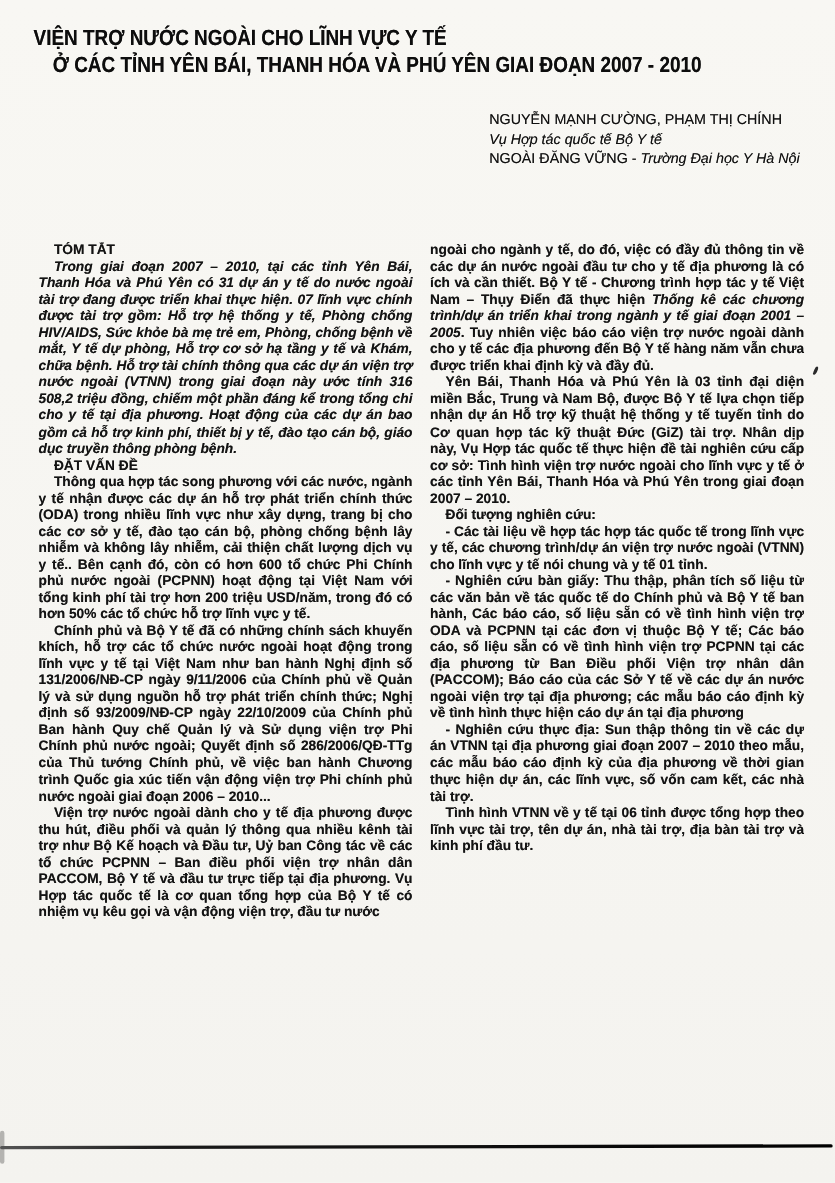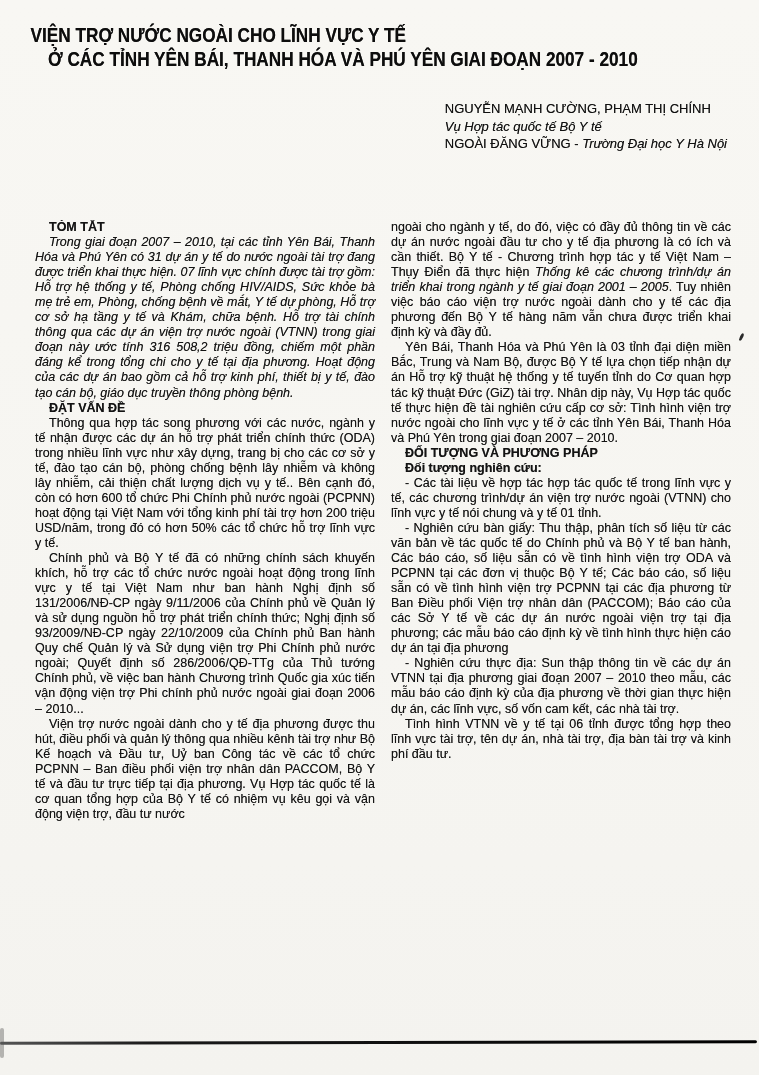--- a/index.html
+++ b/index.html
@@ -52,21 +52,21 @@
     margin-top: 40px;
   }
   .col {
     width: 340px;
     font-size: 12.5px;
     line-height: 15.05px;
     text-align: justify;
     text-shadow: 0 0 .35px rgba(0,0,0,.55);
     color: #131313;
   }
-  .col p { margin: 0; text-indent: 14px; }
+  .col p { margin: 0; text-indent: 14px; font-weight: bold; }
   .col p.noindent { text-indent: 0; }
   .col .heading {
     margin: 0; text-indent: 14px;
     font-weight: bold;
   }
   .abstract-body { font-style: italic; }
   .inline-italic { font-style: italic; }
   
   .footer-rule {
     position: absolute; left: 0px; top: 1041px; width: 757px; height: 3px;
@@ -120,21 +120,20 @@
       <p class="abstract-body">Trong giai đoạn 2007 – 2010, tại các tỉnh Yên Bái, Thanh Hóa và Phú Yên có 31 dự án y tế do nước ngoài tài trợ đang được triển khai thực hiện. 07 lĩnh vực chính được tài trợ gồm: Hỗ trợ hệ thống y tế, Phòng chống HIV/AIDS, Sức khỏe bà mẹ trẻ em, Phòng, chống bệnh về mắt, Y tế dự phòng, Hỗ trợ cơ sở hạ tầng y tế và Khám, chữa bệnh. Hỗ trợ tài chính thông qua các dự án viện trợ nước ngoài (VTNN) trong giai đoạn này ước tính 316 508,2 triệu đồng, chiếm một phần đáng kể trong tổng chi cho y tế tại địa phương. Hoạt động của các dự án bao gồm cả hỗ trợ kinh phí, thiết bị y tế, đào tạo cán bộ, giáo dục truyền thông phòng bệnh.</p>
       <p class="heading">ĐẶT VẤN ĐỀ</p>
       <p>Thông qua hợp tác song phương với các nước, ngành y tế nhận được các dự án hỗ trợ phát triển chính thức (ODA) trong nhiều lĩnh vực như xây dựng, trang bị cho các cơ sở y tế, đào tạo cán bộ, phòng chống bệnh lây nhiễm và không lây nhiễm, cải thiện chất lượng dịch vụ y tế.. Bên cạnh đó, còn có hơn 600 tổ chức Phi Chính phủ nước ngoài (PCPNN) hoạt động tại Việt Nam với tổng kinh phí tài trợ hơn 200 triệu USD/năm, trong đó có hơn 50% các tổ chức hỗ trợ lĩnh vực y tế.</p>
       <p>Chính phủ và Bộ Y tế đã có những chính sách khuyến khích, hỗ trợ các tổ chức nước ngoài hoạt động trong lĩnh vực y tế tại Việt Nam như ban hành Nghị định số 131/2006/NĐ-CP ngày 9/11/2006 của Chính phủ về Quản lý và sử dụng nguồn hỗ trợ phát triển chính thức; Nghị định số 93/2009/NĐ-CP ngày 22/10/2009 của Chính phủ Ban hành Quy chế Quản lý và Sử dụng viện trợ Phi Chính phủ nước ngoài; Quyết định số 286/2006/QĐ-TTg của Thủ tướng Chính phủ, về việc ban hành Chương trình Quốc gia xúc tiến vận động viện trợ Phi chính phủ nước ngoài giai đoạn 2006 – 2010...</p>
       <p>Viện trợ nước ngoài dành cho y tế địa phương được thu hút, điều phối và quản lý thông qua nhiều kênh tài trợ như Bộ Kế hoạch và Đầu tư, Uỷ ban Công tác về các tổ chức PCPNN – Ban điều phối viện trợ nhân dân PACCOM, Bộ Y tế và đầu tư trực tiếp tại địa phương. Vụ Hợp tác quốc tế là cơ quan tổng hợp của Bộ Y tế có nhiệm vụ kêu gọi và vận động viện trợ, đầu tư nước</p>
     </div>
 
     <div class="col">
       <p class="noindent"><span>ngoài cho ngành y tế, do đó, việc có đầy đủ thông tin về các dự án nước ngoài đầu tư cho y tế địa phương là có ích và cần thiết. Bộ Y tế - Chương trình hợp tác y tế Việt Nam – Thụy Điển đã thực hiện </span><span class="inline-italic">Thống kê các chương trình/dự án triển khai trong ngành y tế giai đoạn 2001 – 2005</span><span>. Tuy nhiên việc báo cáo viện trợ nước ngoài dành cho y tế các địa phương đến Bộ Y tế hàng năm vẫn chưa được triển khai định kỳ và đầy đủ.</span></p>
       <p>Yên Bái, Thanh Hóa và Phú Yên là 03 tỉnh đại diện miền Bắc, Trung và Nam Bộ, được Bộ Y tế lựa chọn tiếp nhận dự án Hỗ trợ kỹ thuật hệ thống y tế tuyến tỉnh do Cơ quan hợp tác kỹ thuật Đức (GiZ) tài trợ. Nhân dịp này, Vụ Hợp tác quốc tế thực hiện đề tài nghiên cứu cấp cơ sở: Tình hình viện trợ nước ngoài cho lĩnh vực y tế ở các tỉnh Yên Bái, Thanh Hóa và Phú Yên trong giai đoạn 2007 – 2010.</p>
-      <p class="heading">ĐỐI TƯỢNG VÀ PHƯƠNG PHÁP</p>
       <p class="heading">Đối tượng nghiên cứu:</p>
       <p>- Các tài liệu về hợp tác hợp tác quốc tế trong lĩnh vực y tế, các chương trình/dự án viện trợ nước ngoài (VTNN) cho lĩnh vực y tế nói chung và y tế 01 tỉnh.</p>
       <p>- Nghiên cứu bàn giấy: Thu thập, phân tích số liệu từ các văn bản về tác quốc tế do Chính phủ và Bộ Y tế ban hành, Các báo cáo, số liệu sẵn có về tình hình viện trợ ODA và PCPNN tại các đơn vị thuộc Bộ Y tế; Các báo cáo, số liệu sẵn có về tình hình viện trợ PCPNN tại các địa phương từ Ban Điều phối Viện trợ nhân dân (PACCOM); Báo cáo của các Sở Y tế về các dự án nước ngoài viện trợ tại địa phương; các mẫu báo cáo định kỳ về tình hình thực hiện cáo dự án tại địa phương</p>
       <p>- Nghiên cứu thực địa: Sun thập thông tin về các dự án VTNN tại địa phương giai đoạn 2007 – 2010 theo mẫu, các mẫu báo cáo định kỳ của địa phương về thời gian thực hiện dự án, các lĩnh vực, số vốn cam kết, các nhà tài trợ.</p>
       <p>Tình hình VTNN về y tế tại 06 tỉnh được tổng hợp theo lĩnh vực tài trợ, tên dự án, nhà tài trợ, địa bàn tài trợ và kinh phí đầu tư.</p>
     </div>
 
   </div>
 
   <span class="scan-mark"></span>

